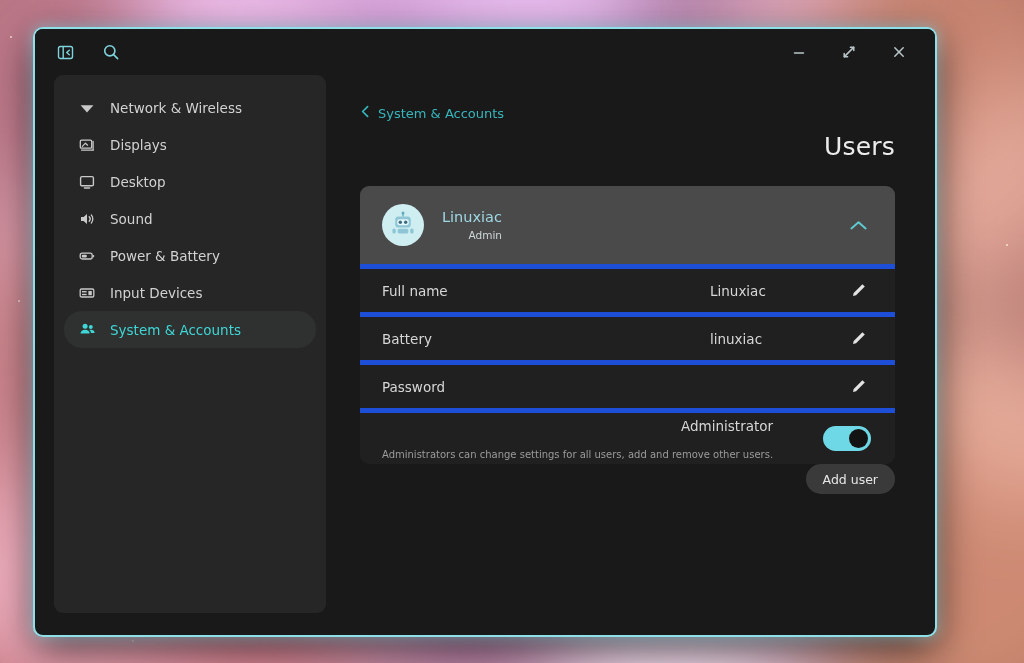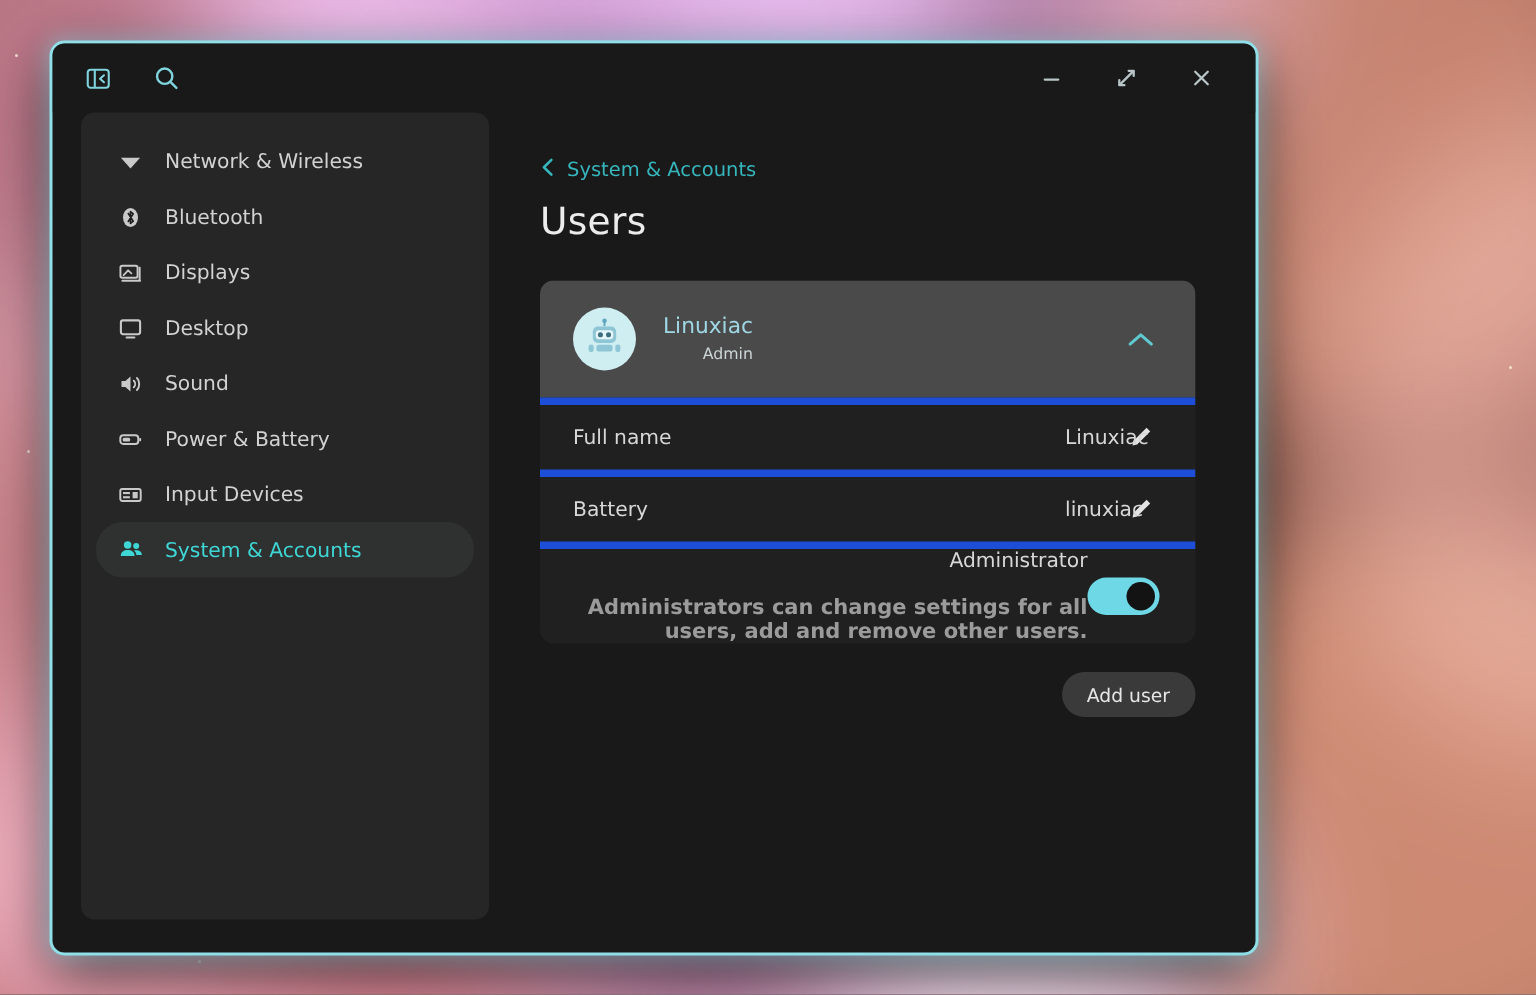--- a/index.html
+++ b/index.html
@@ -30,21 +30,21 @@
     background: #ffeede;
     border-radius: 50%;
     opacity: .85;
   }
 
   
   #window {
     position: absolute;
     left: 33px;
     top: 27px;
-    width: 806px;
+    width: 904px;
     height: 610px;
     background: #191919;
     border: 2px solid #8fdfe8;
     border-radius: 10px;
     box-shadow: 0 0 14px 2px rgba(140,222,234,.45),
                 0 14px 40px rgba(0,0,0,.65);
     overflow: hidden;
     display: flex;
     flex-direction: column;
   }
@@ -119,20 +119,21 @@
     cursor: pointer;
     width: fit-content;
   }
   #page-title {
     color: #ececec;
     font-size: 25px;
     font-weight: 400;
     margin-top: 11px;
     margin-bottom: 25px;
     letter-spacing: .2px;
+    text-align: right;
   }
 
   
   #user-card {
     background: #202020;
     border-radius: 9px;
     overflow: hidden;
     text-align: right;
   }
   #card-header {
@@ -179,21 +180,21 @@
   .row-action {
     margin-left: auto;
     width: 26px; height: 26px;
     display: flex; align-items: center; justify-content: center;
     cursor: pointer;
   }
 
   #admin-row { min-height: 56px; align-items: center; }
   .admin-text { display: flex; flex-direction: column; gap: 15px; }
   #admin-label { color: #d7d7d7; font-size: 13.5px; }
-  #admin-desc { color: #9b9b9b; font-size: 14px; font-weight: bold; }
+  #admin-desc { color: #9b9b9b; font-size: 10px; }
 
   .toggle {
     margin-left: auto;
     width: 48px; height: 25px;
     border-radius: 13px;
     background: #6fd8e6;
     position: relative;
     cursor: pointer;
     flex: 0 0 48px;
   }
@@ -202,21 +203,20 @@
     top: 3px; right: 3px;
     width: 19px; height: 19px;
     border-radius: 50%;
     background: #131313;
   }
 
   
   #addrow {
     display: flex;
     justify-content: flex-end;
-    margin-top: 19px;
     align-items: flex-end;
   }
   #add-user-button {
     background: #3a3a3a;
     color: #e6e6e6;
     border: none;
     border-radius: 15px;
     height: 30px;
     padding: 0 17px;
     font-size: 12.5px;
@@ -294,29 +294,20 @@
 
         <div class="nav-item">
           <span class="nav-ico">
             <svg width="16" height="16" viewBox="0 0 16 16">
                 <path d="M1.6 5.2 L14.4 5.2 L8 12.4 Z" fill="#c9c9c9"></path>
               </svg>
           </span>
           <span>Network &amp; Wireless</span>
         </div>
 
-        <div class="nav-item">
-          <span class="nav-ico">
-            <svg width="16" height="16" viewBox="0 0 16 16" fill="none">
-              <ellipse cx="8" cy="8" rx="5" ry="6.4" fill="#c9c9c9"></ellipse>
-              <path d="M6.3 5 L9.8 10.4 L8 12 V4 L9.8 5.6 L6.3 11" stroke="#1c1c1c" stroke-width="1.1" fill="none" stroke-linejoin="round"></path>
-            </svg>
-          </span>
-          <span>Bluetooth</span>
-        </div>
 
         <div class="nav-item">
           <span class="nav-ico">
             <svg width="16" height="16" viewBox="0 0 16 16" fill="none">
               <rect x="1.3" y="3.2" width="11.4" height="8" rx="1.2" stroke="#c9c9c9" stroke-width="1.3"></rect>
               <path d="M3.4 9.4 L6.4 6.2 L8.6 8.2" stroke="#c9c9c9" stroke-width="1.2" fill="none" stroke-linecap="round" stroke-linejoin="round"></path>
               <line x1="2.6" y1="13.2" x2="14.4" y2="13.2" stroke="#c9c9c9" stroke-width="1.3" stroke-linecap="round"></line>
               <line x1="14.1" y1="4.4" x2="14.1" y2="12.6" stroke="#c9c9c9" stroke-width="1.3" stroke-linecap="round"></line>
             </svg>
           </span>
@@ -435,20 +426,29 @@
           <div class="row">
             <span class="row-label">Battery</span>
             <span class="row-value">linuxiac</span>
             <span class="row-action">
               <svg width="17" height="17" viewBox="0 0 17 17" fill="none">
                 <path d="M12.4 2.2 L14.8 4.6 L6.1 13.3 L3.0 14.0 L3.7 10.9 Z" fill="#e3e3e3"></path>
               </svg>
             </span>
           </div>
 
+          <div class="row">
+            <span class="row-label">Password</span>
+            <span class="row-value"></span>
+            <span class="row-action">
+              <svg width="17" height="17" viewBox="0 0 17 17" fill="none">
+                <path d="M12.4 2.2 L14.8 4.6 L6.1 13.3 L3.0 14.0 L3.7 10.9 Z" fill="#e3e3e3"></path>
+              </svg>
+            </span>
+          </div>
 
           <div class="row" id="admin-row">
             <div class="admin-text">
               <span id="admin-label">Administrator</span>
               <span id="admin-desc">Administrators can change settings for all users, add and remove other users.</span>
             </div>
             <div class="toggle">
               <div class="knob"></div>
             </div>
           </div>

